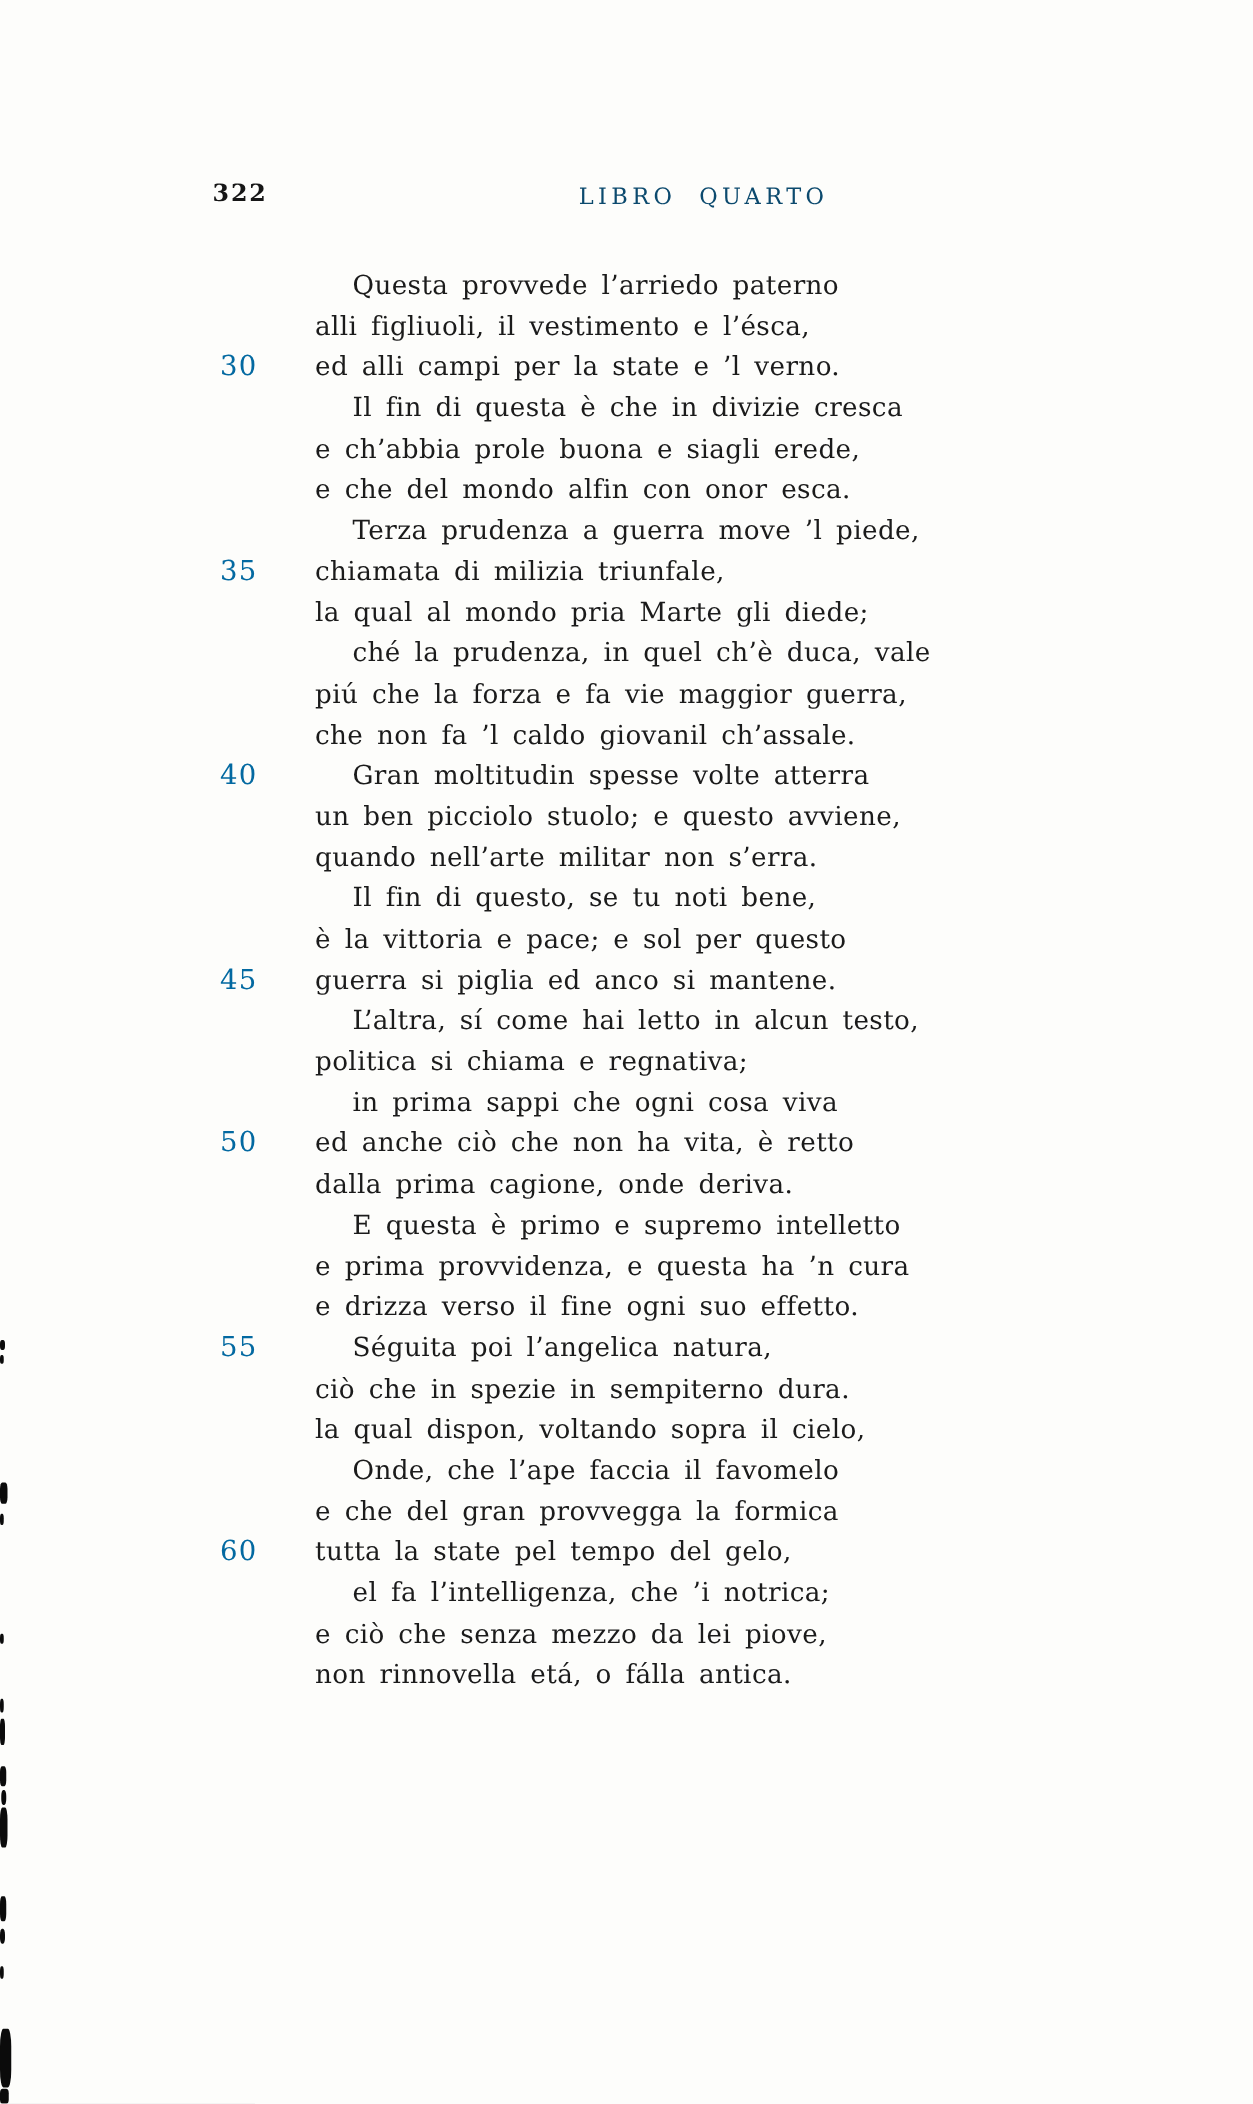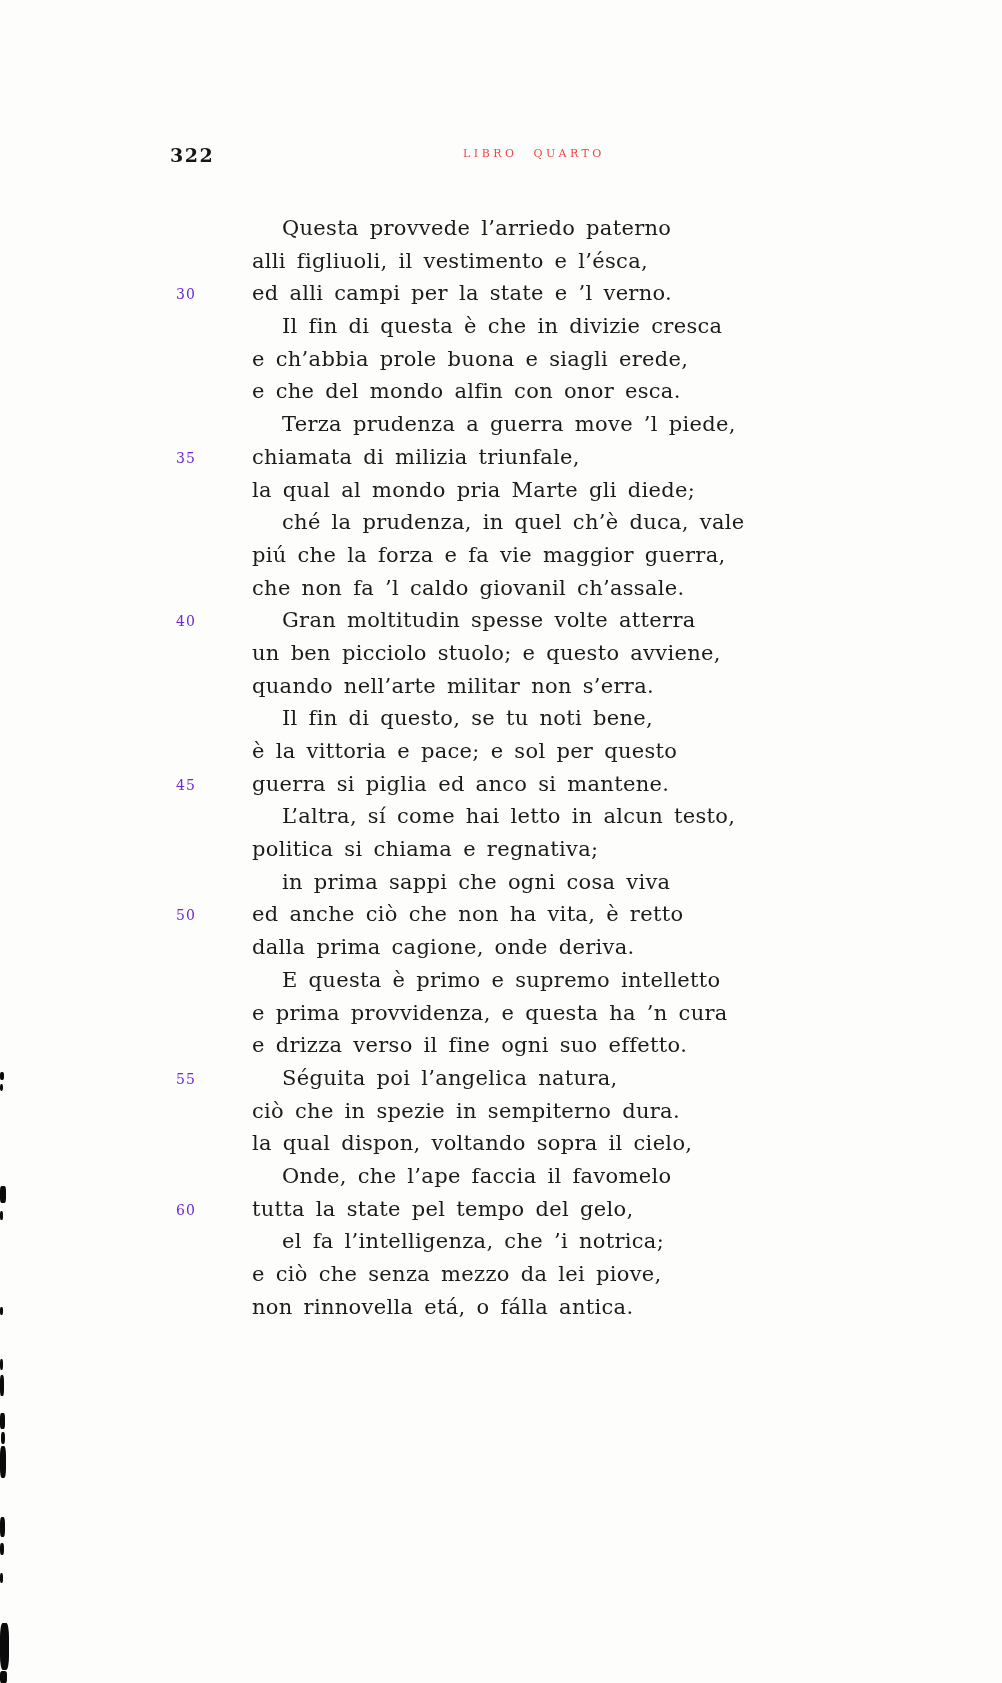--- a/index.html
+++ b/index.html
@@ -24,24 +24,24 @@
     top: 144px;
     font-size: 19px;
     letter-spacing: 1.5px;
     font-weight: bold;
     color: #161616;
   }
   .running-title {
     position: absolute;
     left: 463px;
     top: 147px;
-    font-size: 11px;
+    font-size: 18px;
     letter-spacing: 3.5px;
     word-spacing: 9px;
-    color: #ef4444;
+    color: #0c4a6e;
   }
 
   
   .poem {
     position: absolute;
     left: 252px;
     top: 212px;
     width: 560px;
     font-size: 21px;
     line-height: 32.7px;
@@ -55,23 +55,23 @@
   }
   .verse-row.indent .verse-text {
     padding-left: 30px;
     text-align: right;
   }
   .line-num {
     position: absolute;
     left: -76px;
     top: 1px;
     width: 44px;
-    font-size: 14px;
+    font-size: 22px;
     letter-spacing: 1px;
-    color: #6d28d9;
+    color: #0369a1;
   }
 
   
   .art {
     position: absolute;
     background: #0b0b0b;
   }
   .r40 { border-radius: 40%; }
   .r30 { border-radius: 30%; }
 </style>
@@ -107,20 +107,21 @@
       <div class="verse-row indent"><span class="verse-text">in prima sappi che ogni cosa viva</span></div>
       <div class="verse-row"><span class="line-num">50</span><span class="verse-text">ed anche ciò che non ha vita, è retto</span></div>
       <div class="verse-row"><span class="verse-text">dalla prima cagione, onde deriva.</span></div>
       <div class="verse-row indent"><span class="verse-text">E questa è primo e supremo intelletto</span></div>
       <div class="verse-row"><span class="verse-text">e prima provvidenza, e questa ha ’n cura</span></div>
       <div class="verse-row"><span class="verse-text">e drizza verso il fine ogni suo effetto.</span></div>
       <div class="verse-row indent"><span class="line-num">55</span><span class="verse-text">Séguita poi l’angelica natura,</span></div>
       <div class="verse-row"><span class="verse-text">ciò che in spezie in sempiterno dura.</span></div>
       <div class="verse-row"><span class="verse-text">la qual dispon, voltando sopra il cielo,</span></div>
       <div class="verse-row indent"><span class="verse-text">Onde, che l’ape faccia il favomelo</span></div>
+      <div class="verse-row"><span class="verse-text">e che del gran provvegga la formica</span></div>
       <div class="verse-row"><span class="line-num">60</span><span class="verse-text">tutta la state pel tempo del gelo,</span></div>
       <div class="verse-row indent"><span class="verse-text">el fa l’intelligenza, che ’i notrica;</span></div>
       <div class="verse-row"><span class="verse-text">e ciò che senza mezzo da lei piove,</span></div>
       <div class="verse-row"><span class="verse-text">non rinnovella etá, o fálla antica.</span></div>
     </div>
 
   <div class="art r40" style="left:0; top:1072px; width:4px; height:8px;"></div>
   <div class="art r40" style="left:0; top:1084px; width:3px; height:7px;"></div>
   <div class="art r30" style="left:0; top:1186px; width:6px; height:17px;"></div>
   <div class="art r40" style="left:0; top:1211px; width:3px; height:9px;"></div>

